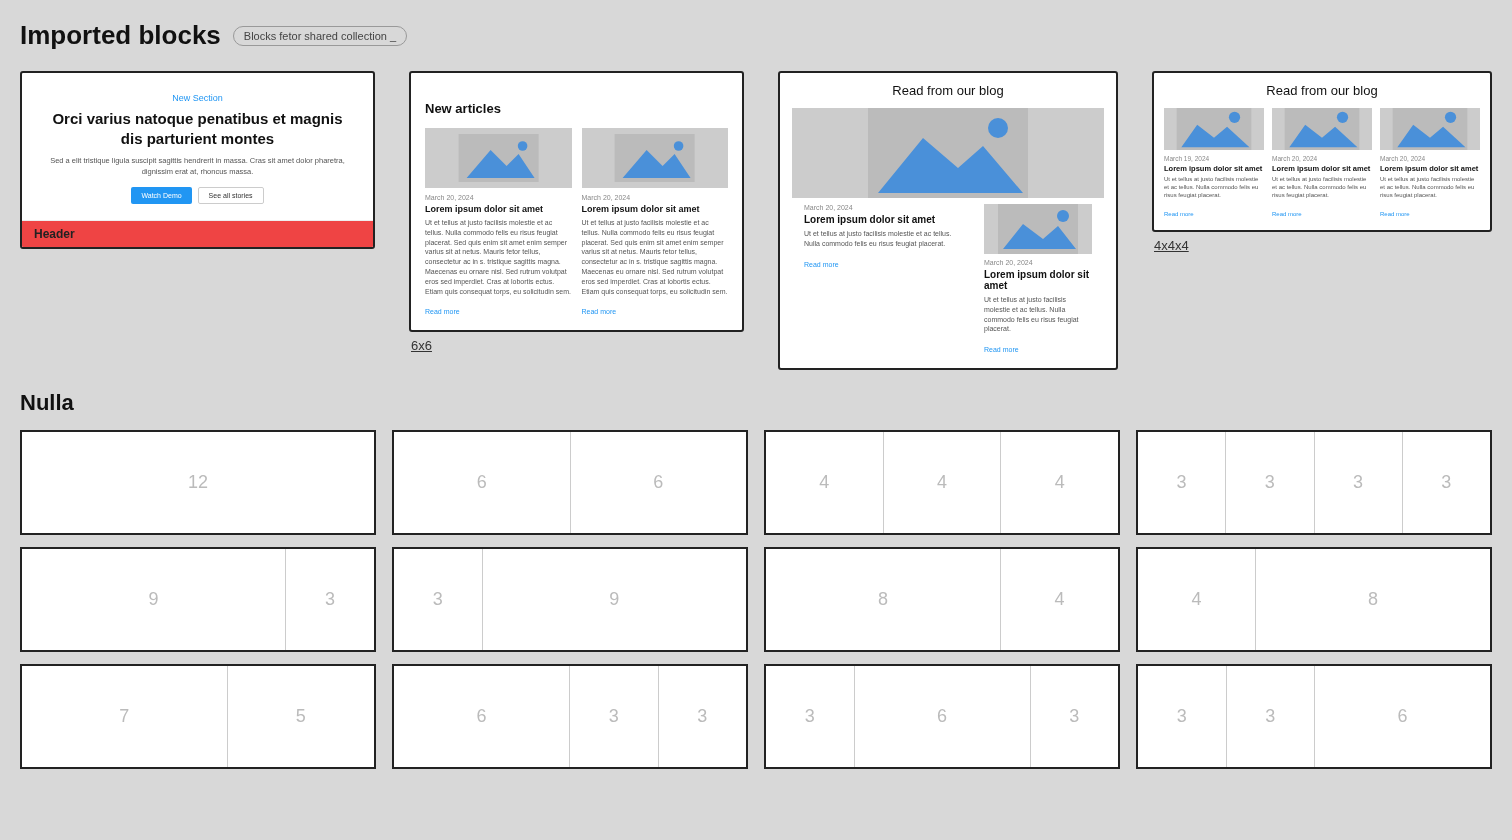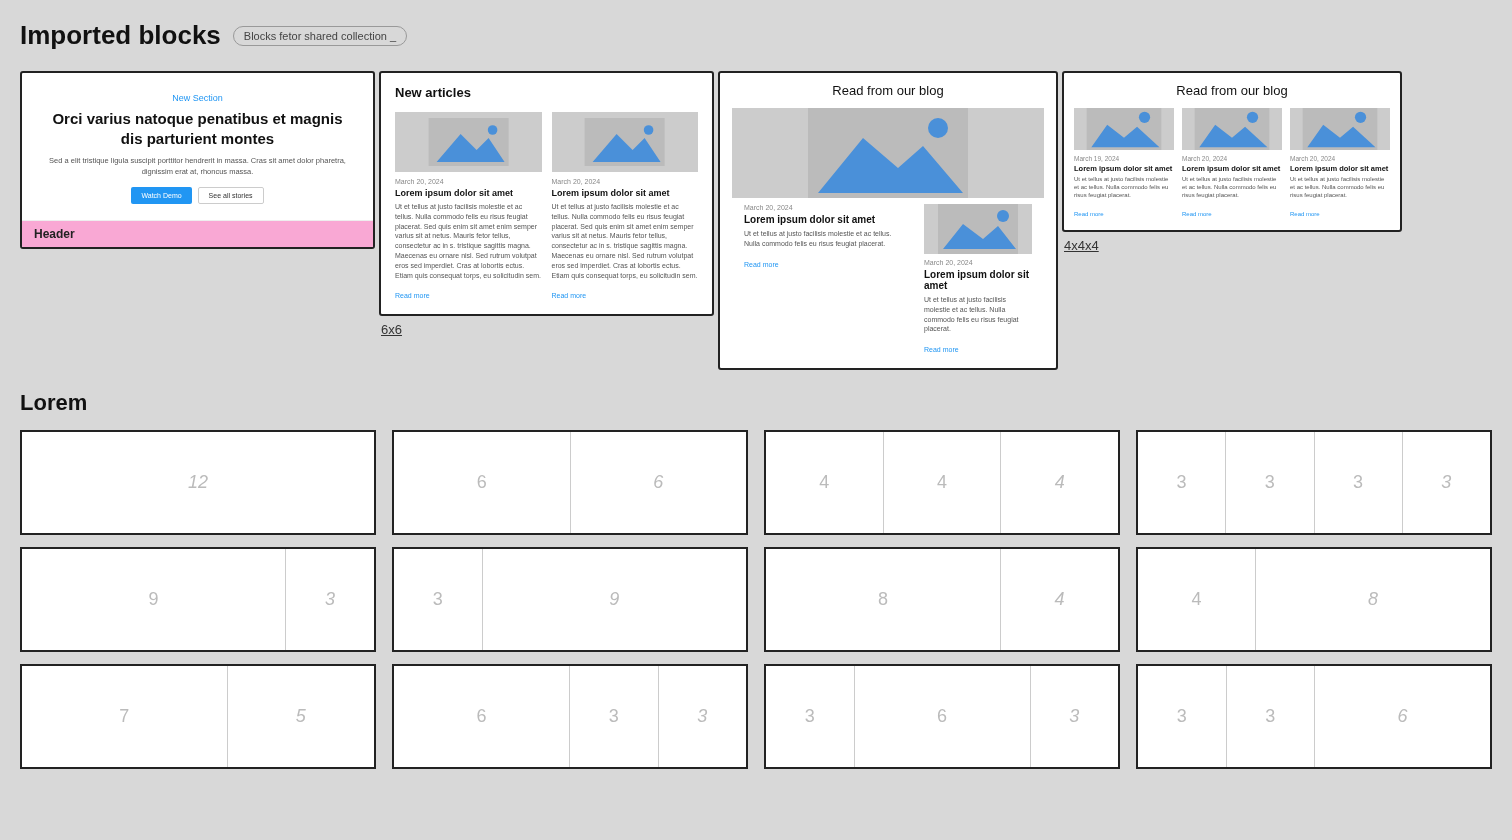--- a/index.html
+++ b/index.html
@@ -36,21 +36,21 @@
       font-size: 22px;
       font-weight: 700;
       color: #111;
       margin-bottom: 14px;
       margin-top: 16px;
     }
 
     
     .blocks-row {
       display: flex;
-      gap: 4px;
+      gap: 34px;
       margin-bottom: 20px;
     }
 
     .block-card {
       background: #fff;
       border: 2px solid #222;
       border-radius: 3px;
       overflow: hidden;
       position: relative;
     }
@@ -107,34 +107,34 @@
     .hb-btn-secondary {
       background: transparent;
       color: #333;
       border: 1px solid #ccc;
       border-radius: 2px;
       padding: 4px 10px;
       font-size: 7px;
       cursor: pointer;
     }
     .hb-label {
-      background: #f9a8d4;
+      background: #ef4444;
       padding: 6px 12px;
       font-size: 12px;
       font-weight: 600;
       color: #222;
       border-top: 1px solid #eee;
     }
 
     
     .article-block-6x6 {
       width: 335px;
     }
     .ab-header {
-      padding: 12px 14px 6px;
+      padding: 28px 14px 6px;
       font-size: 13px;
       font-weight: 700;
       color: #111;
     }
     .ab-grid {
       display: grid;
       grid-template-columns: 1fr 1fr;
       gap: 10px;
       padding: 6px 14px 12px;
     }
@@ -305,39 +305,38 @@
       display: flex;
       align-items: center;
       justify-content: center;
       border-right: 1px solid #ccc;
       font-size: 18px;
       color: #bbb;
       font-weight: 400;
     }
     .grid-col:last-child {
       border-right: none;
-      font-style: italic;
     }
   </style>
 </head>
 <body>
 
 <div class="page-header">
   <h1 class="page-title">Imported blocks</h1>
   <span class="badge">Blocks fetor shared collection _</span>
 </div>
 
 <div class="blocks-row">
 
   <div>
     <div class="block-card header-block">
       <div class="header-block-inner">
         <div class="hb-eyebrow">New Section</div>
         <div class="hb-title">Orci varius natoque penatibus et magnis dis parturient montes</div>
-        <div class="hb-desc">Sed a elit tristique ligula suscipit porttitor hendrerit in massa.
+        <div class="hb-desc">Sed a elit tristique ligula suscipit sagittis hendrerit in massa.
 Cras sit amet dolor pharetra, dignissim erat at, rhoncus massa.</div>
         <div class="hb-buttons">
           <button class="hb-btn-primary">Watch Demo</button>
           <button class="hb-btn-secondary">See all stories</button>
         </div>
       </div>
       <div class="hb-label">
         <span>Header</span>
       </div>
     </div>
@@ -458,21 +457,21 @@
           <span class="b3-link">Read more</span>
         </div>
       </div>
     </div>
     <div class="block-caption">4x4x4</div>
   </div>
 
 </div>
 
 <div class="grid-section">
-  <div class="section-label">Lorem</div>
+  <div class="section-label">Nulla</div>
 
   <div class="grid-rows">
 
     <div class="grid-row">
       <div class="grid-card" style="flex:1;">
         <div class="grid-col">12</div>
       </div>
       <div class="grid-card" style="flex:1;">
         <div class="grid-col">6</div>
         <div class="grid-col">6</div>

